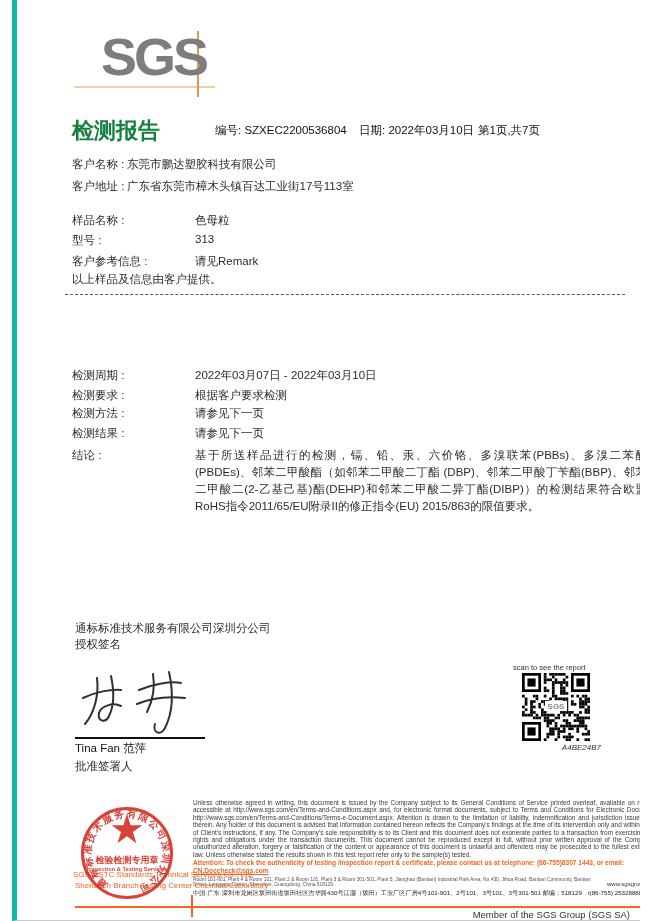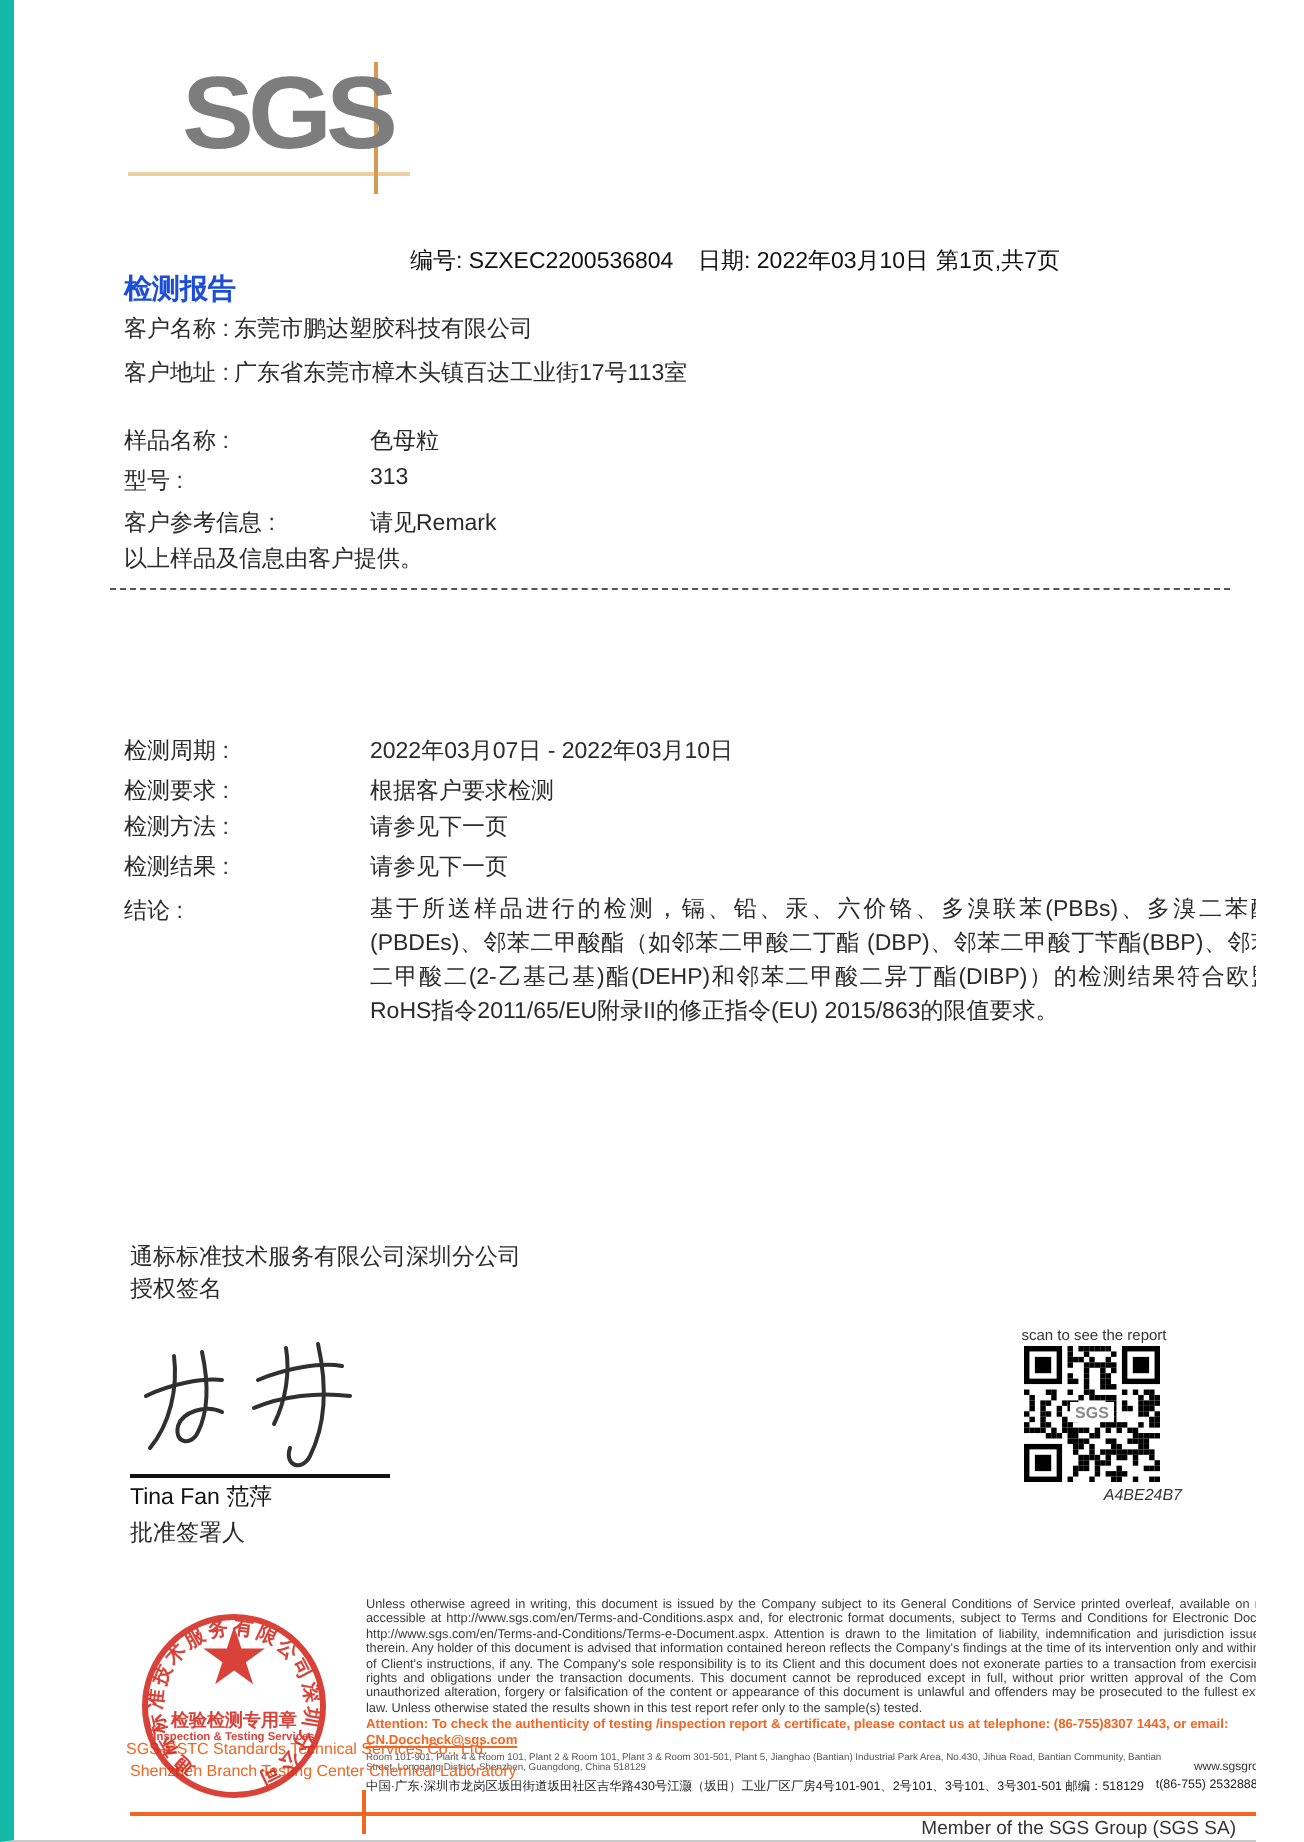--- a/index.html
+++ b/index.html
@@ -1,43 +1,43 @@
 <!DOCTYPE html>
 <html lang="zh"><head>
 <meta charset="utf-8">
 <style>
   html,body{margin:0;padding:0;background:#fff;}
   .page{position:relative;width:628px;height:921px;background:#fff;overflow:hidden;
         font-family:"Liberation Sans","DejaVu Sans",sans-serif;color:#2b2b2b;
-        border-left:7px solid #14b8a6;border-bottom:1px solid #c9c9c9;box-sizing:border-box;}
+        border-left:5px solid #14b8a6;border-bottom:1px solid #c9c9c9;box-sizing:border-box;margin-left:12px;}
   
   .logo-text{position:absolute;left:84px;top:30px;font-size:54px;font-weight:bold;color:#7d7d7d;
              letter-spacing:-3px;line-height:1;transform:scaleY(.95);}
   .logo-hline{position:absolute;left:57px;top:86px;width:141px;height:2px;background:#f0cfa0;}
   .logo-vline{position:absolute;left:180px;top:31px;width:2px;height:66px;background:#d79a52;}
   
-  .doc-title{position:absolute;left:55px;top:136px;font-size:14px;font-weight:bold;color:#1d4ed8;}
+  .doc-title{position:absolute;left:55px;top:116px;font-size:22px;font-weight:bold;color:#15803d;}
   .hdr{position:absolute;top:123px;font-size:11.5px;color:#111;white-space:nowrap;}
   
   .row{position:absolute;left:0;width:100%;height:16px;}
   .lbl{position:absolute;left:55px;font-size:11.5px;white-space:nowrap;}
   .v110{position:absolute;left:110px;font-size:11.5px;white-space:nowrap;}
   .v178{position:absolute;left:178px;font-size:11.5px;white-space:nowrap;}
   .note{position:absolute;left:55px;top:272px;font-size:11.5px;}
   .dashline{position:absolute;left:48px;top:294px;width:560px;border-top:1.5px dashed #555;}
   .conclusion{position:absolute;left:178px;top:447px;width:452px;font-size:11.5px;line-height:17px;text-align:justify;}
   
   .sig-company{position:absolute;left:58px;top:621px;font-size:11.5px;}
   .sig-auth{position:absolute;left:58px;top:637px;font-size:11.5px;}
   .sig-svg{position:absolute;left:56px;top:666px;}
   .sig-line{position:absolute;left:58px;top:737px;width:130px;height:1.5px;background:#111;}
   .sig-name{position:absolute;left:58px;top:741px;font-size:11.5px;color:#111;}
   .sig-title{position:absolute;left:58px;top:759px;font-size:11.5px;}
   
-  .qr-caption{position:absolute;left:496px;top:663px;width:88px;text-align:center;font-size:7.5px;color:#333;}
+  .qr-caption{position:absolute;left:496px;top:663px;width:88px;text-align:left;font-size:7.5px;color:#333;}
   .qr-box{position:absolute;left:505px;top:673px;width:68px;height:68px;}
   .qr-code-text{position:absolute;left:496px;top:743px;width:88px;text-align:right;font-size:8px;color:#333;font-style:italic;}
   
   .stamp{position:absolute;left:62px;top:805px;width:96px;height:96px;opacity:.88;z-index:3;}
   .stamp-star{position:absolute;left:0;top:2px;width:96px;text-align:center;font-size:40px;line-height:44px;color:#d3281e;}
   .stamp-cn{position:absolute;left:0;top:49px;width:96px;text-align:center;font-size:9px;font-weight:bold;color:#d3281e;}
   .stamp-en{position:absolute;left:0;top:61px;width:96px;text-align:center;font-size:6px;font-weight:bold;color:#d3281e;transform:scale(.95);}
   .stamp-co1{position:absolute;left:56px;top:870px;font-size:8px;color:#f26522;white-space:nowrap;z-index:2;}
   .stamp-co2{position:absolute;left:58px;top:881px;font-size:8px;color:#f26522;white-space:nowrap;z-index:2;}
   

